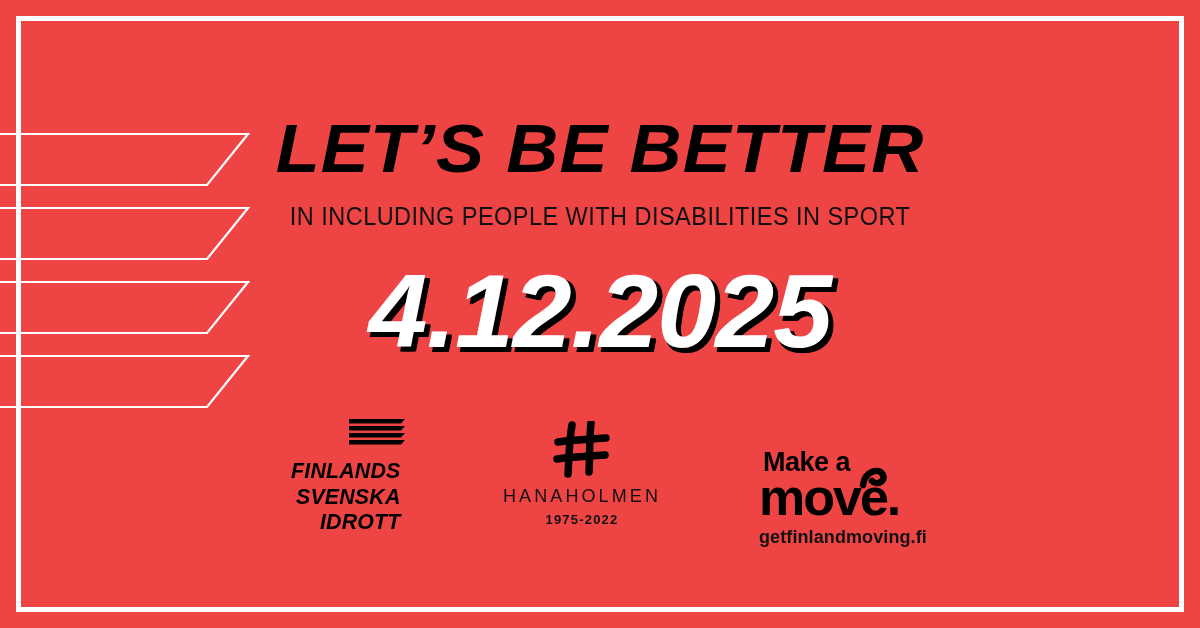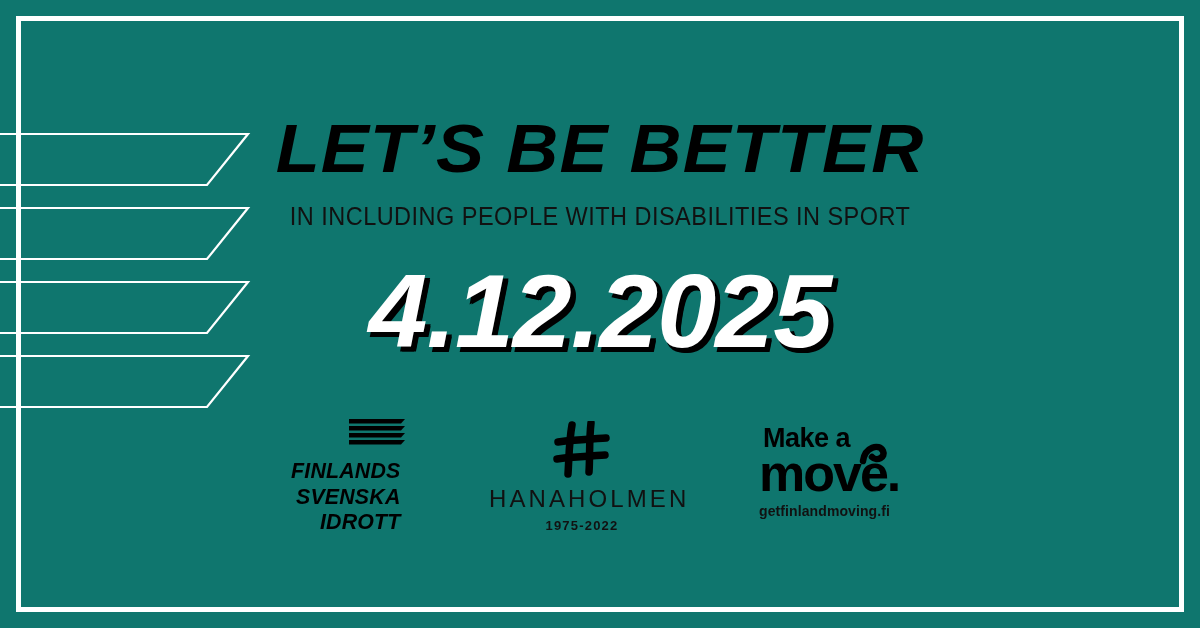--- a/index.html
+++ b/index.html
@@ -6,21 +6,21 @@
 
   html, body {
     width:1200px; height:628px;
     overflow:hidden;
     font-family:"Liberation Sans", sans-serif;
   }
 
   #poster {
     position:relative;
     width:1200px; height:628px;
-    background:#0f766e;
+    background:#ef4444;
     overflow:hidden;
   }
 
   
   #bands {
     position:absolute;
     left:0; top:0;
     width:300px; height:628px;
     pointer-events:none;
   }
@@ -127,43 +127,43 @@
     white-space:pre-line;
     transform:scaleX(0.97);
     transform-origin:left center;
   }
 
   
   .hana { width:186px; text-align:center; padding-top:2px; }
   .hana-mark { width:60px; height:58px; margin:0 auto 8px; display:block; }
   .hana-name {
     font-family:"Liberation Sans", sans-serif;
-    font-size:24px;
+    font-size:18px;
     font-weight:300;
     color:#111;
     letter-spacing:3.1px;
     line-height:1;
   }
   .hana-years {
     margin-top:8px;
     font-family:"Liberation Sans", sans-serif;
     font-size:13px;
     font-weight:bold;
     color:#111;
     letter-spacing:1.2px;
     line-height:1;
   }
 
   
-  .mam { width:186px; text-align:left; padding-top:2px; }
+  .mam { width:186px; text-align:left; padding-top:2px;margin-top:24px; }
   .mam-svg { display:block; width:186px; height:78px; }
   .mam-url {
     margin-top:5px;
     font-family:"Liberation Sans", sans-serif;
-    font-size:14px;
+    font-size:18px;
     font-weight:bold;
     color:#111;
     letter-spacing:0.1px;
     line-height:1;
   }
 </style>
 </head>
 <body>
 
 <div id="poster">

